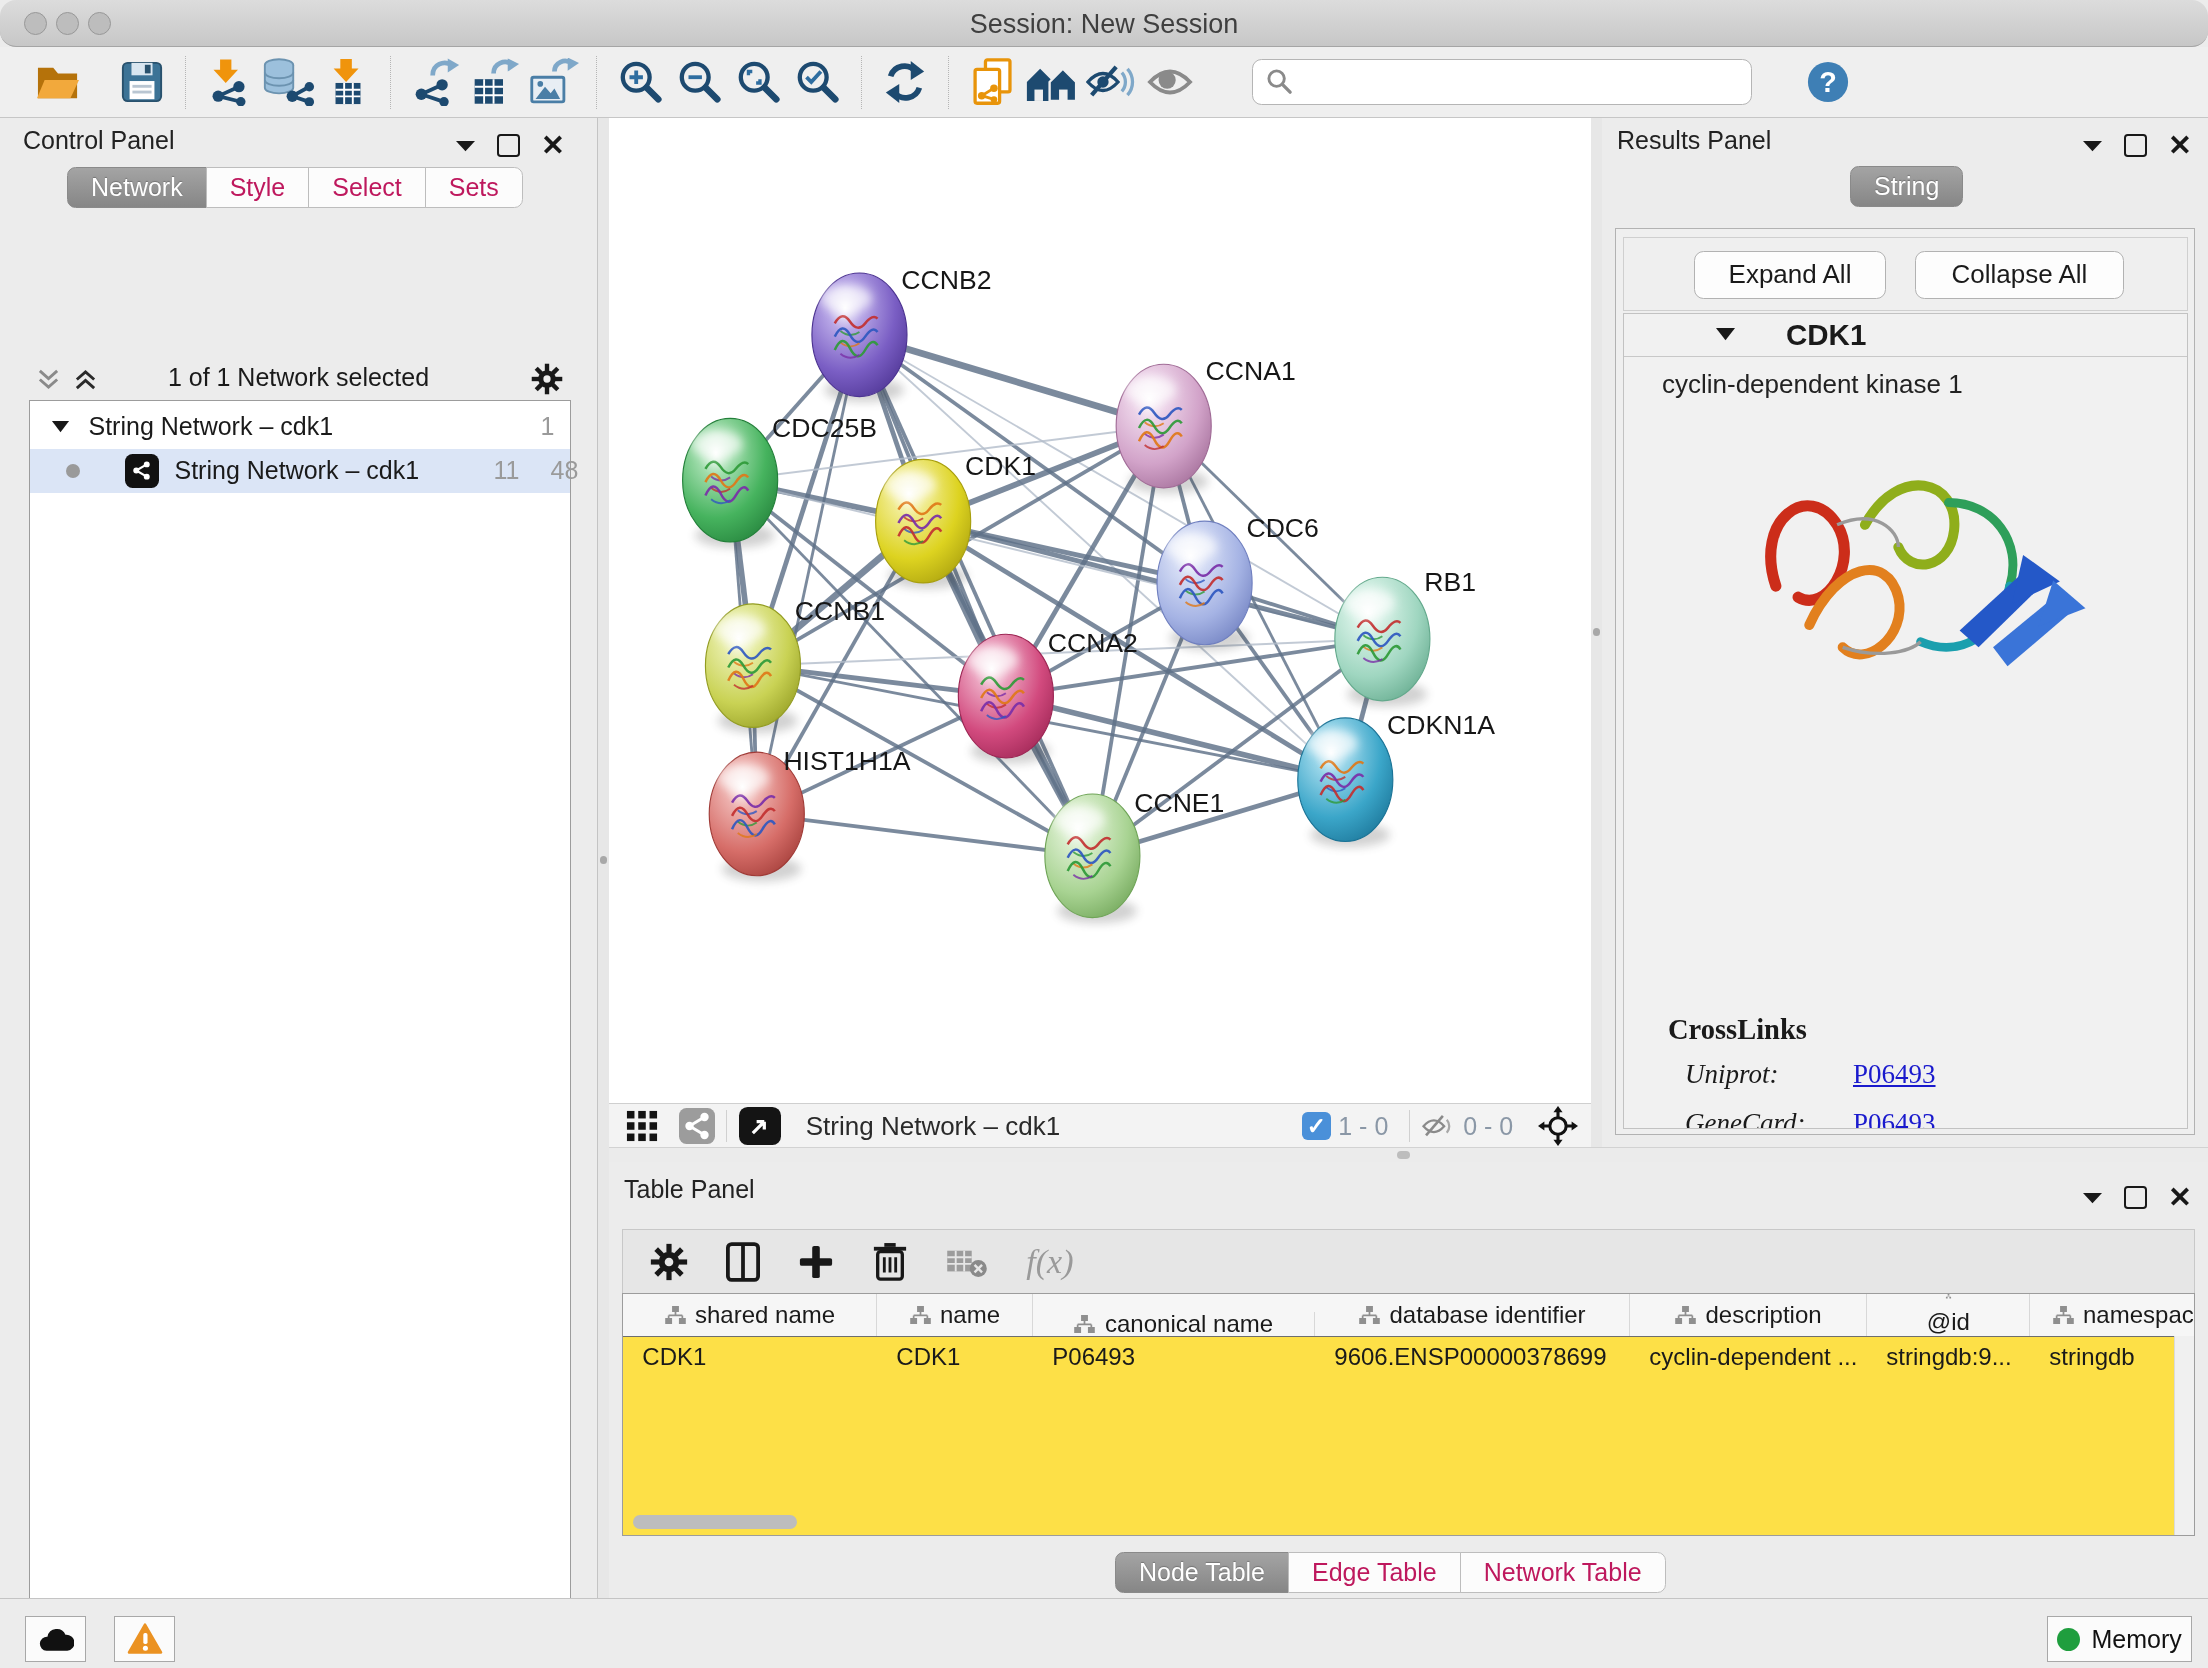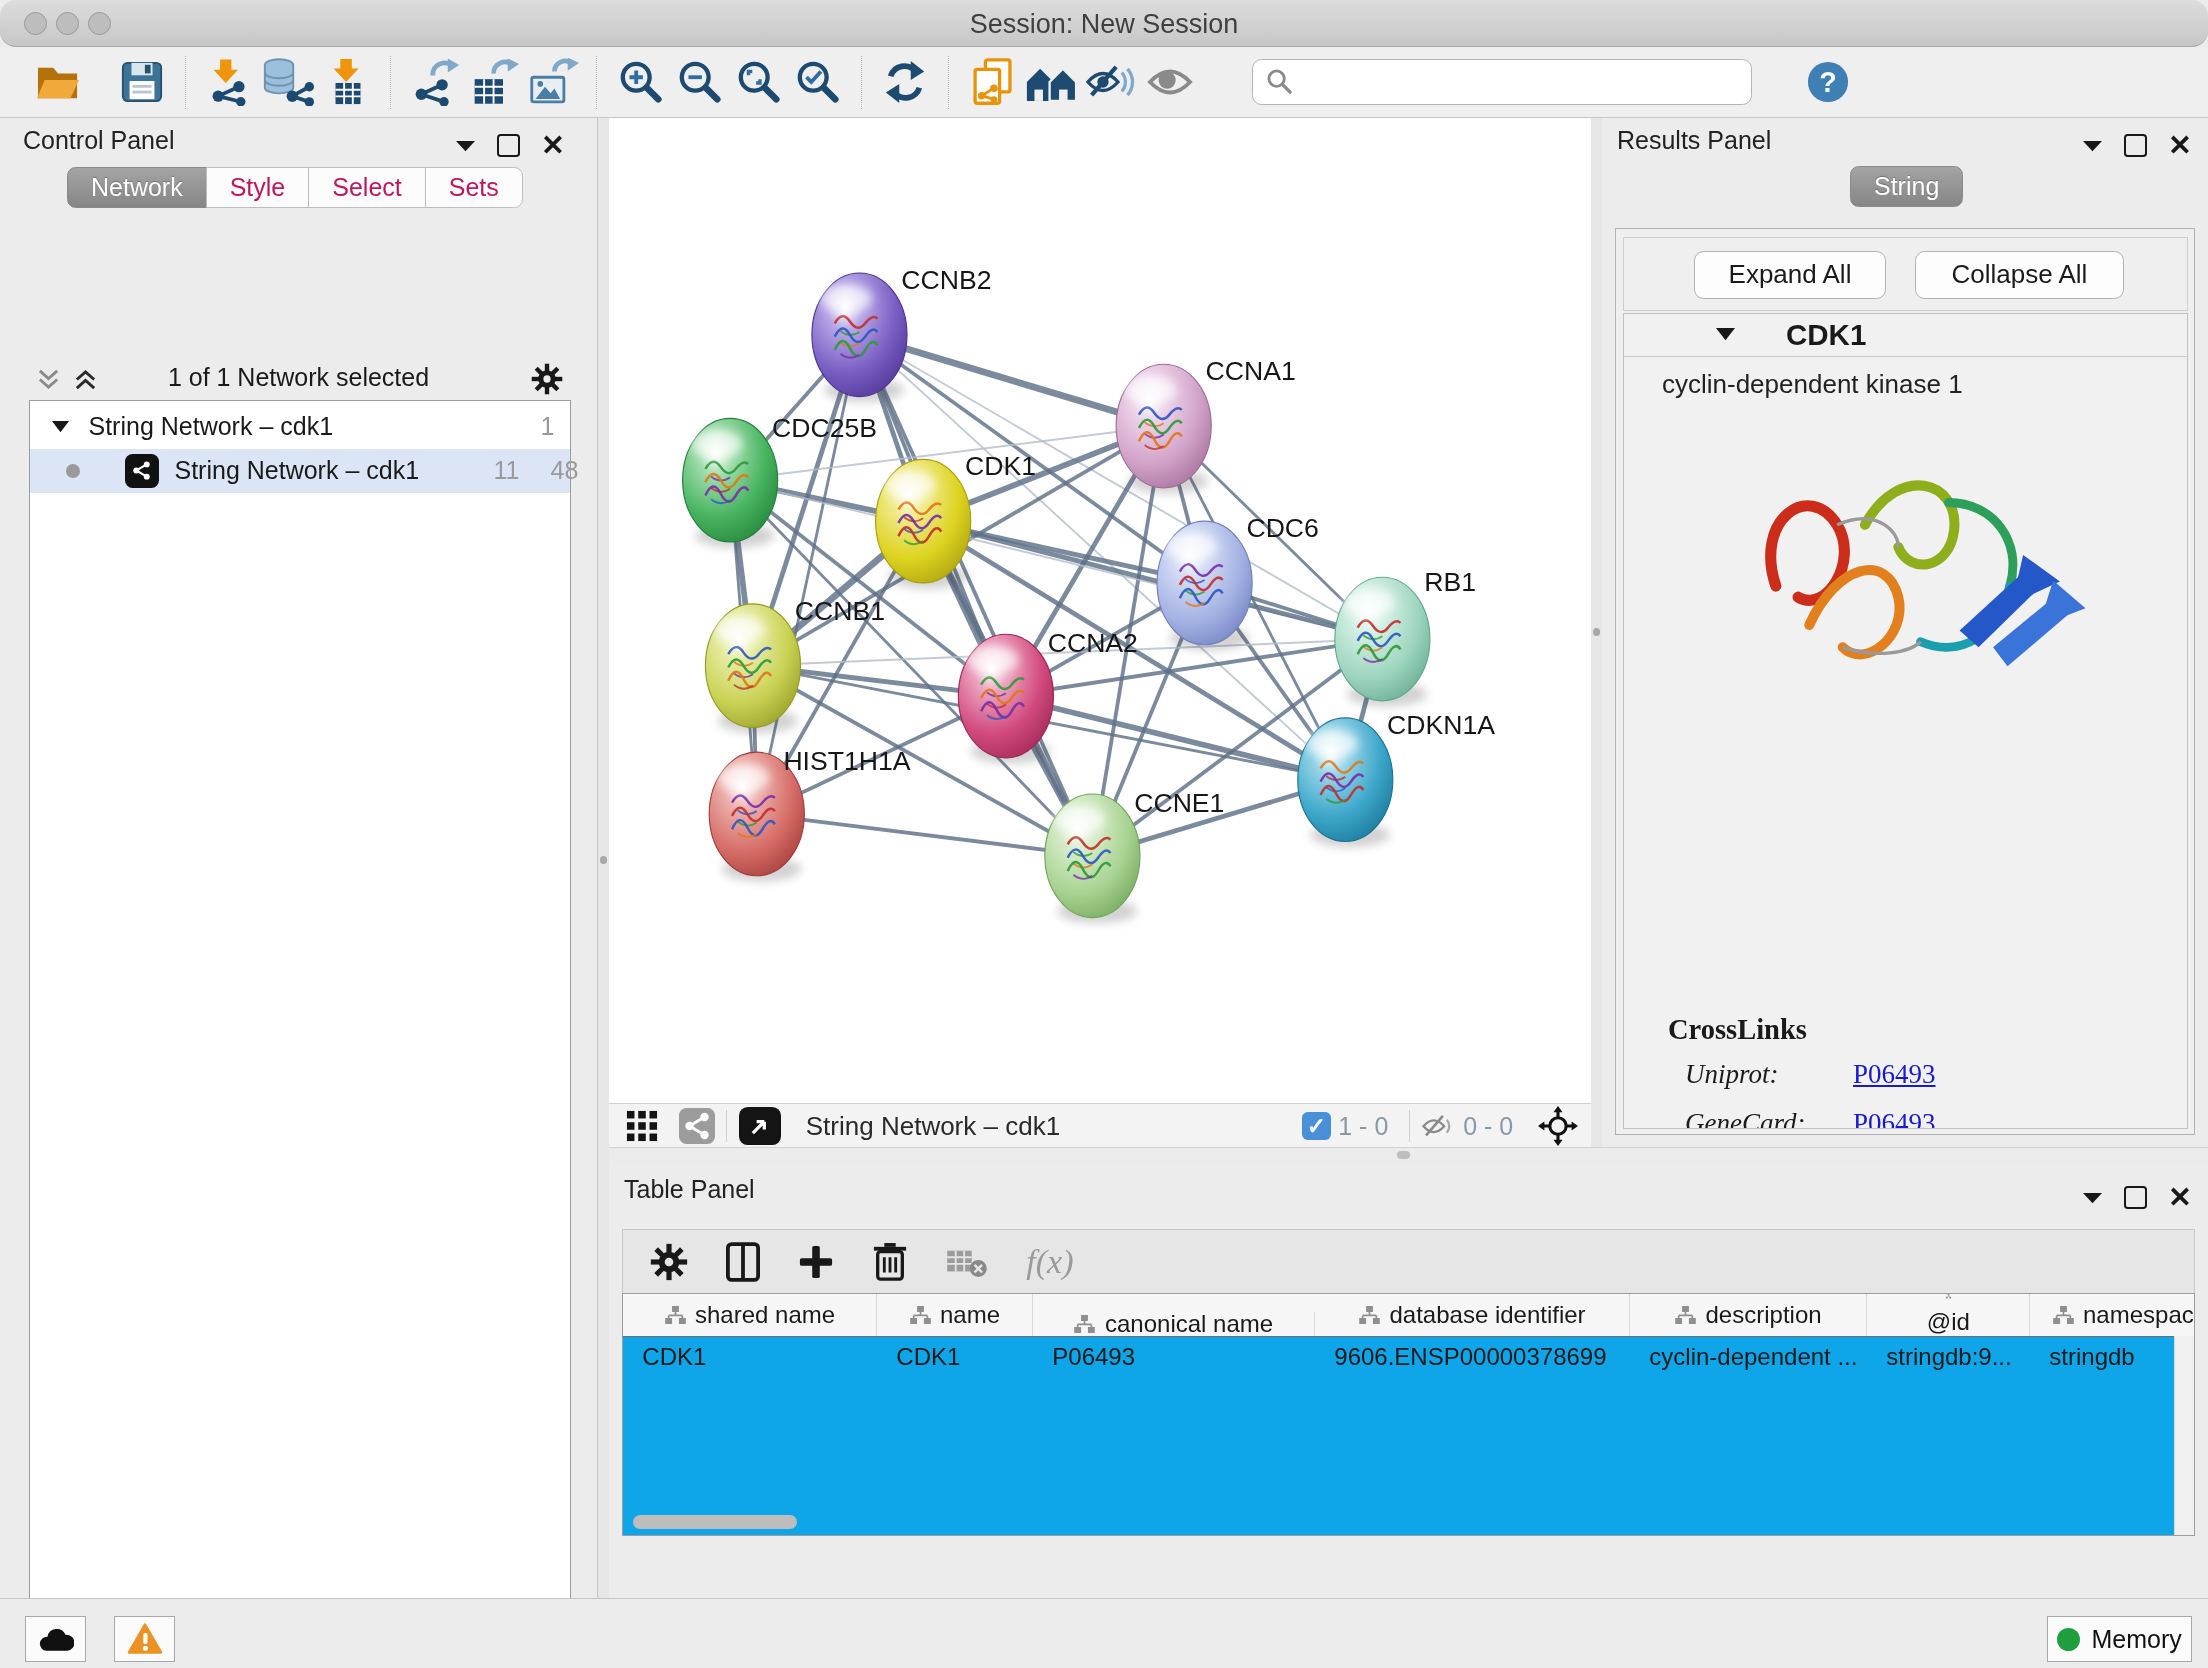--- a/index.html
+++ b/index.html
@@ -80,21 +80,21 @@
   .xl{position:absolute;left:44px;top:700px;width:495px;font-family:"Liberation Serif",serif;}
   .xl-h{font-size:28.5px;font-weight:bold;margin-bottom:13.3px;}
   .xl-row{position:relative;height:49px;font-size:27px;}
   .xl-label{position:absolute;left:17px;font-style:italic;}
   .xl-value{position:absolute;left:185px;color:#1a1acD;text-decoration:underline;cursor:pointer;}
   
   .tpanel{position:absolute;left:609px;top:1162px;width:1600px;height:436px;background:#ececec;}
   .tp-toolbar{position:absolute;left:13.3px;top:67px;width:1573px;height:65px;background:#e6e6e6;
     border:1px solid #c8c8c8;display:flex;align-items:center;gap:38px;padding-left:27px;box-sizing:border-box;}
   .fx{font-family:"Liberation Serif",serif;font-style:italic;font-size:34px;color:#9a9a9a;}
-  .tbl{position:absolute;left:13.3px;top:131px;width:1573px;height:243px;background:#0ea5e9;
+  .tbl{position:absolute;left:13.3px;top:131px;width:1573px;height:243px;background:#fde047;
     border:1px solid #9c9c9c;box-sizing:border-box;overflow:hidden;}
   .tbl-head{display:flex;height:42px;background:#f6f6f6;border-bottom:1.9px solid #6e6e6e;}
   .th{display:flex;align-items:center;justify-content:center;gap:9.5px;font-size:24px;
     border-right:1px solid #d8d8d8;box-sizing:border-box;overflow:hidden;white-space:nowrap;flex:0 0 auto;}
   .tbl-row{display:flex;height:40px;}
   .td{font-size:24px;padding-left:19px;box-sizing:border-box;overflow:hidden;white-space:nowrap;
     flex:0 0 auto;display:flex;align-items:center;}
   .hscroll{position:absolute;left:9.5px;bottom:5.7px;width:164px;height:14.3px;border-radius:7.6px;background:#bdbdbd;}
   .vtrack{position:absolute;right:0;top:42px;bottom:0;width:19px;background:#f0f0f0;border-left:1px solid #dadada;}
   
@@ -859,20 +859,25 @@
           <div class="td" style="width: 156px;">CDK1</div>
           <div class="td" style="width: 282px;">P06493</div>
           <div class="td" style="width: 315px;">9606.ENSP00000378699</div>
           <div class="td" style="width: 237px;">cyclin-dependent ...</div>
           <div class="td" style="width: 163px;">stringdb:9...</div>
           <div class="td" style="width: 200px;">stringdb</div>
         </div>
       <div class="vtrack"></div>
       <div class="hscroll"></div>
     </div>
+    <div class="seg-tabs" style="left:507px;top:390px" id="tbl-tabs">
+        <div class="seg active">Node Table</div>
+        <div class="seg">Edge Table</div>
+        <div class="seg">Network Table</div>
+      </div>
   </div>
 
   <div class="statusbar">
     <div class="sbtn" style="left:25px;width:59px">
       <svg width="36" height="27" viewBox="0 0 38 28">
         <path d="M9 26 a7.5 7.5 0 0 1 1-15 a10 10 0 0 1 19 -2 a7 7 0 0 1 2 17 z" fill="#111"></path>
         </svg>
     </div>
     <div class="sbtn" style="left:114px;width:59px">
       <svg width="36" height="32" viewBox="0 0 42 38">

